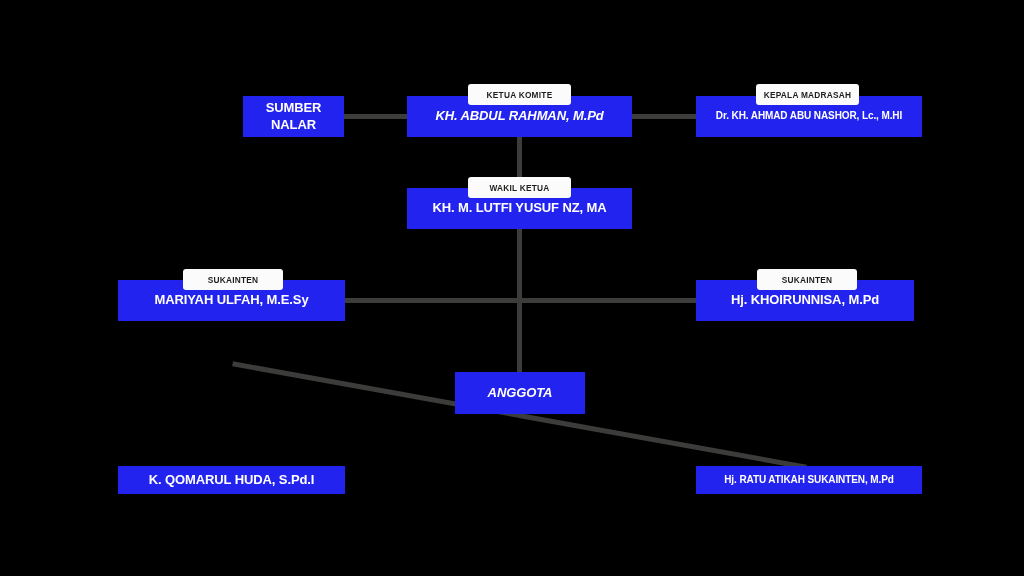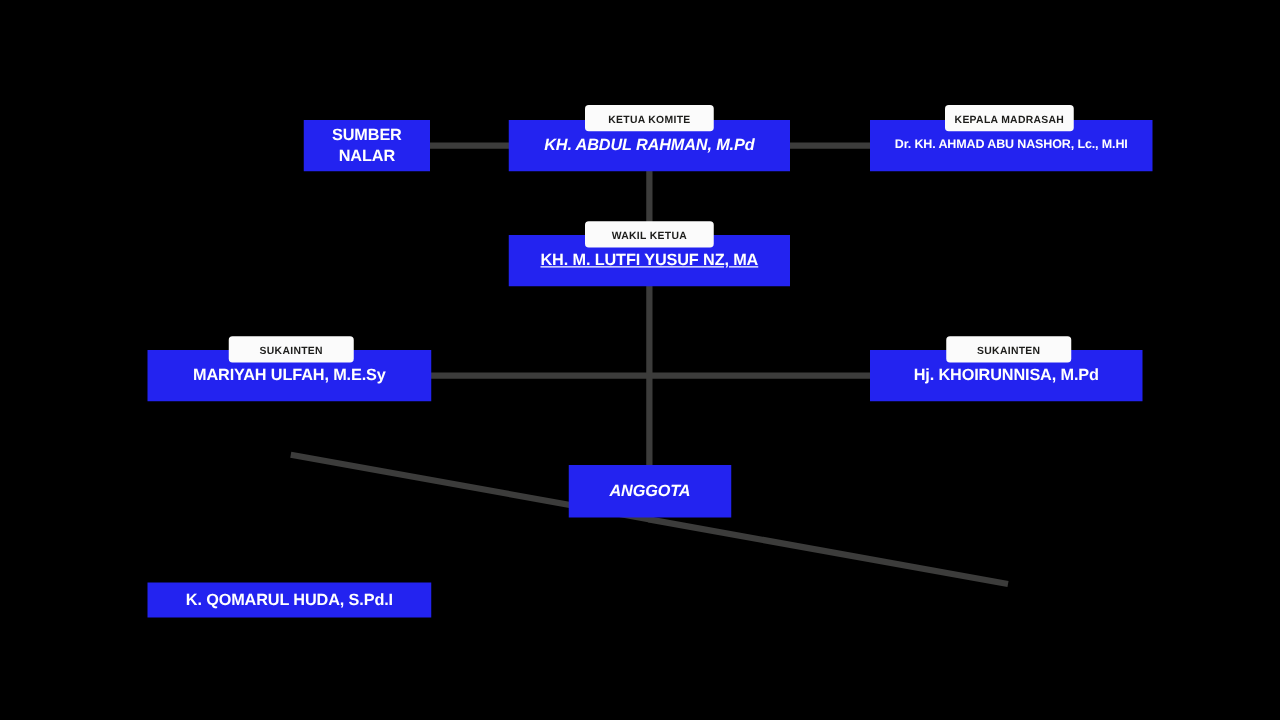--- a/index.html
+++ b/index.html
@@ -101,21 +101,21 @@
   <div class="node" style="left:407px; top:96px; width:225px; height:41px;font-style:italic;">
     <span class="node-text sz-13">KH. ABDUL RAHMAN, M.Pd</span>
   </div>
   <div class="tab" style="left:468px; top:84px; width:103px; height:21px;">KETUA KOMITE</div>
 
   <div class="node" style="left:696px; top:96px; width:226px; height:41px;">
     <span class="node-text sz-125">Dr. KH. AHMAD ABU NASHOR, Lc., M.HI</span>
   </div>
   <div class="tab" style="left:756px; top:84px; width:103px; height:21px;">KEPALA MADRASAH</div>
 
-  <div class="node" style="left:407px; top:188px; width:225px; height:41px;text-decoration:underline;">
+  <div class="node" style="left:407px; top:188px; width:225px; height:41px;">
     <span class="node-text sz-13">KH. M. LUTFI YUSUF NZ, MA</span>
   </div>
   <div class="tab" style="left:468px; top:177px; width:103px; height:21px;">WAKIL KETUA</div>
 
   <div class="node" style="left:118px; top:280px; width:227px; height:41px;">
     <span class="node-text sz-13">MARIYAH ULFAH, M.E.Sy</span>
   </div>
   <div class="tab" style="left:183px; top:269px; width:100px; height:21px;">SUKAINTEN</div>
 
   <div class="node" style="left:696px; top:280px; width:218px; height:41px;">
@@ -124,14 +124,17 @@
   <div class="tab" style="left:757px; top:269px; width:100px; height:21px;">SUKAINTEN</div>
 
   <div class="node" style="left:455px; top:372px; width:130px; height:42px;font-style:italic;">
     <span class="node-text sz-13">ANGGOTA</span>
   </div>
 
   <div class="node" style="left:118px; top:466px; width:227px; height:28px;">
     <span class="node-text sz-13">K. QOMARUL HUDA, S.Pd.I</span>
   </div>
 
+  <div class="node" style="left:696px; top:466px; width:226px; height:28px;">
+    <span class="node-text sz-125">Hj. RATU ATIKAH SUKAINTEN, M.Pd</span>
+  </div>
 
 </div>
 
 </body></html>

